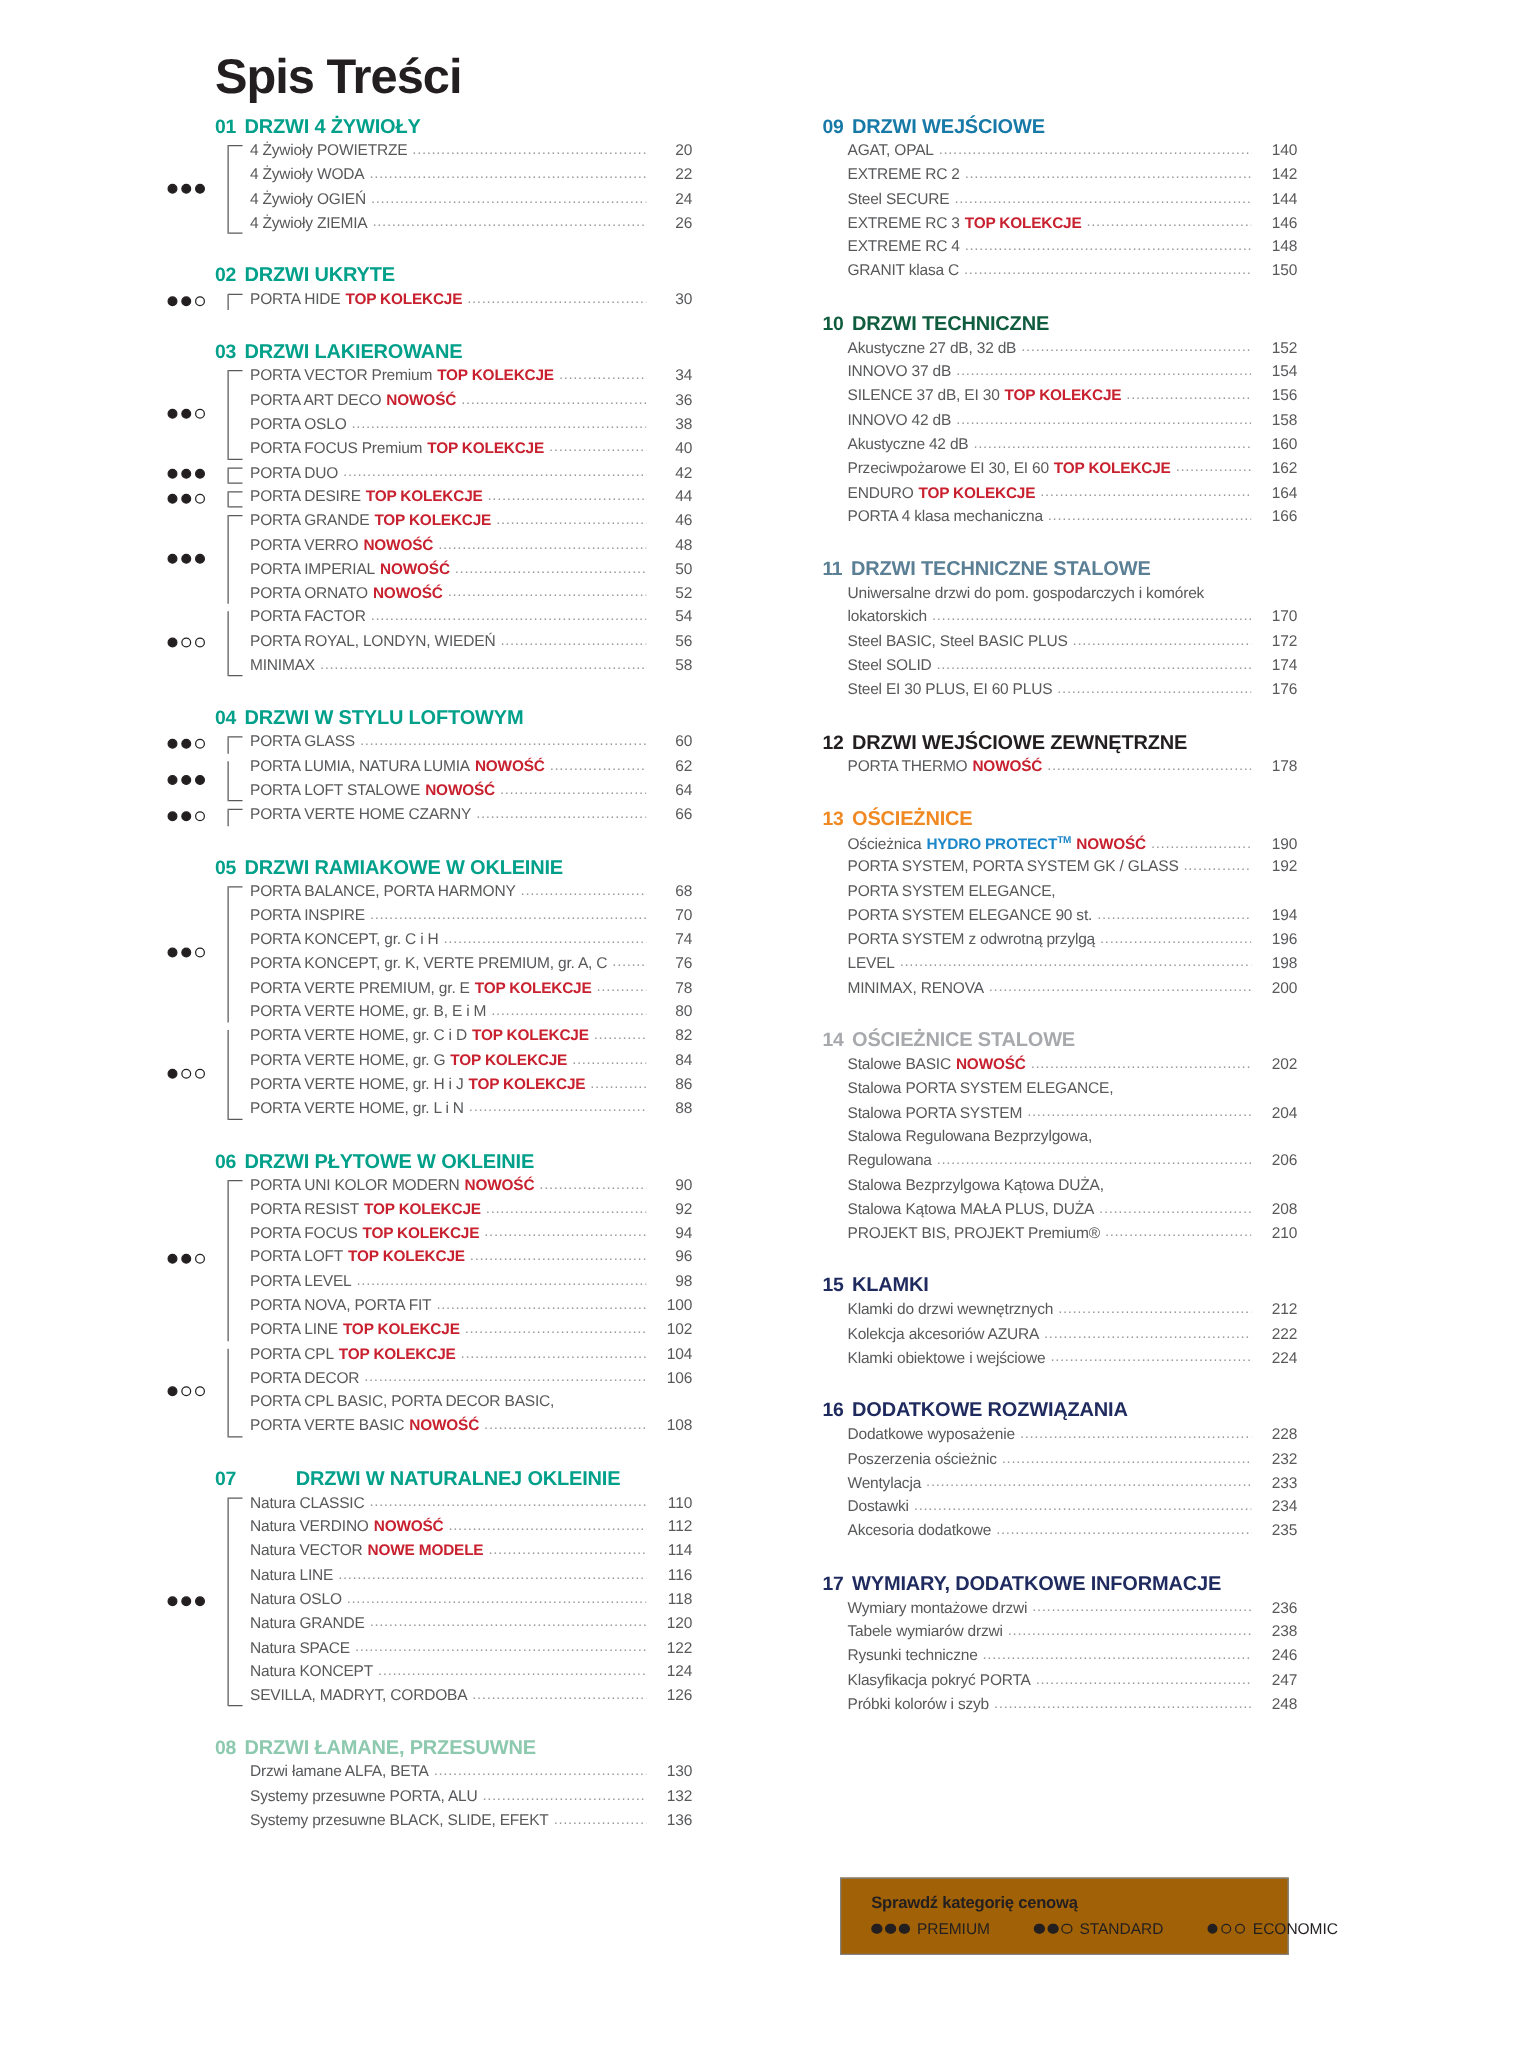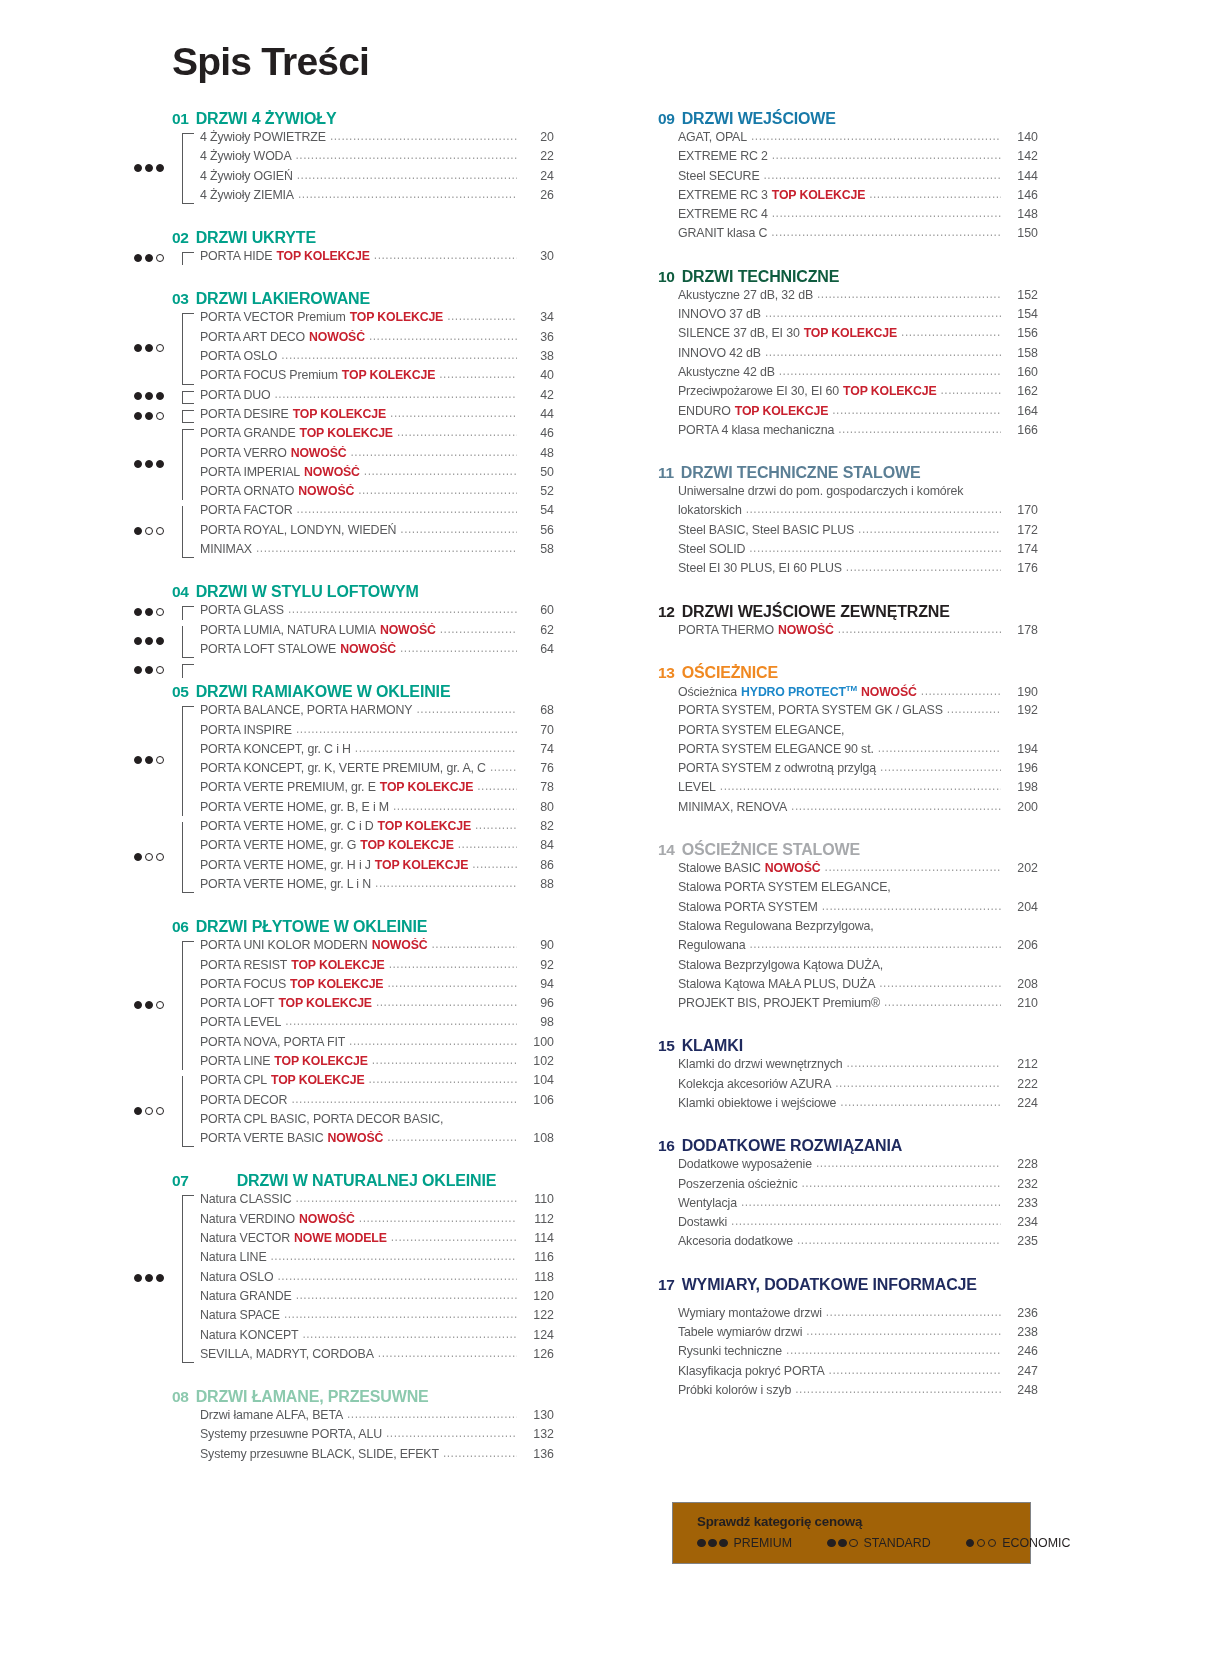--- a/index.html
+++ b/index.html
@@ -18,21 +18,21 @@
     position: absolute;
     left: 172px; top: 40px;
     font-size: 39px;
     font-weight: bold;
     letter-spacing: -0.8px;
     color: #231f20;
     white-space: nowrap;
   }
   .column {
     position: absolute;
-    top: 110px;
+    top: 93px;
   }
   #col-left  { left: 134px; width: 420px; }
   #col-right { left: 648px; width: 390px; }
 
   
   .section { position: relative; }
   .sec-head {
     display: flex;
     align-items: baseline;
     gap: 7px;
@@ -371,20 +371,25 @@
             <span class="tag">NOWOŚĆ</span>
             <span class="dots"></span>
             <span class="pg">62</span>
           </div>
           <div class="row">
             <span class="label">PORTA LOFT STALOWE</span>
             <span class="tag">NOWOŚĆ</span>
             <span class="dots"></span>
             <span class="pg">64</span>
           </div>
+          <div class="row">
+            <span class="label">PORTA VERTE HOME CZARNY</span>
+            <span class="dots"></span>
+            <span class="pg">66</span>
+          </div>
           <div class="bracket nocap-bot" style="top: 3px; height: 13.3px;"></div>
           <div class="bracket nocap-top" style="top: 22.3px; height: 32.6px;"></div>
           <div class="bracket nocap-bot" style="top: 60.9px; height: 13.3px;"></div>
           <span class="pricedots" style="top: 4.65px;">
             <i></i>
             <i></i>
             <i class="o"></i>
           </span>
           <span class="pricedots" style="top: 33.6px;">
             <i></i>
@@ -933,21 +938,21 @@
           </div>
           <div class="row">
             <span class="label">Akcesoria dodatkowe</span>
             <span class="dots"></span>
             <span class="pg">235</span>
           </div>
         </div>
       </div>
       <div class="gap"></div>
       <div class="section">
-        <div class="sec-head" style="color: rgb(31, 42, 94); padding-left: 10px; margin-bottom: 12px;">
+        <div class="sec-head" style="color: rgb(31, 42, 94); padding-left: 10px; margin-bottom: 2px;">
           <span class="sec-num">17</span>
           <span class="sec-title">WYMIARY, DODATKOWE INFORMACJE</span>
         </div>
         <div class="sec-body">
           <div class="row">
             <span class="label">Wymiary montażowe drzwi</span>
             <span class="dots"></span>
             <span class="pg">236</span>
           </div>
           <div class="row">

